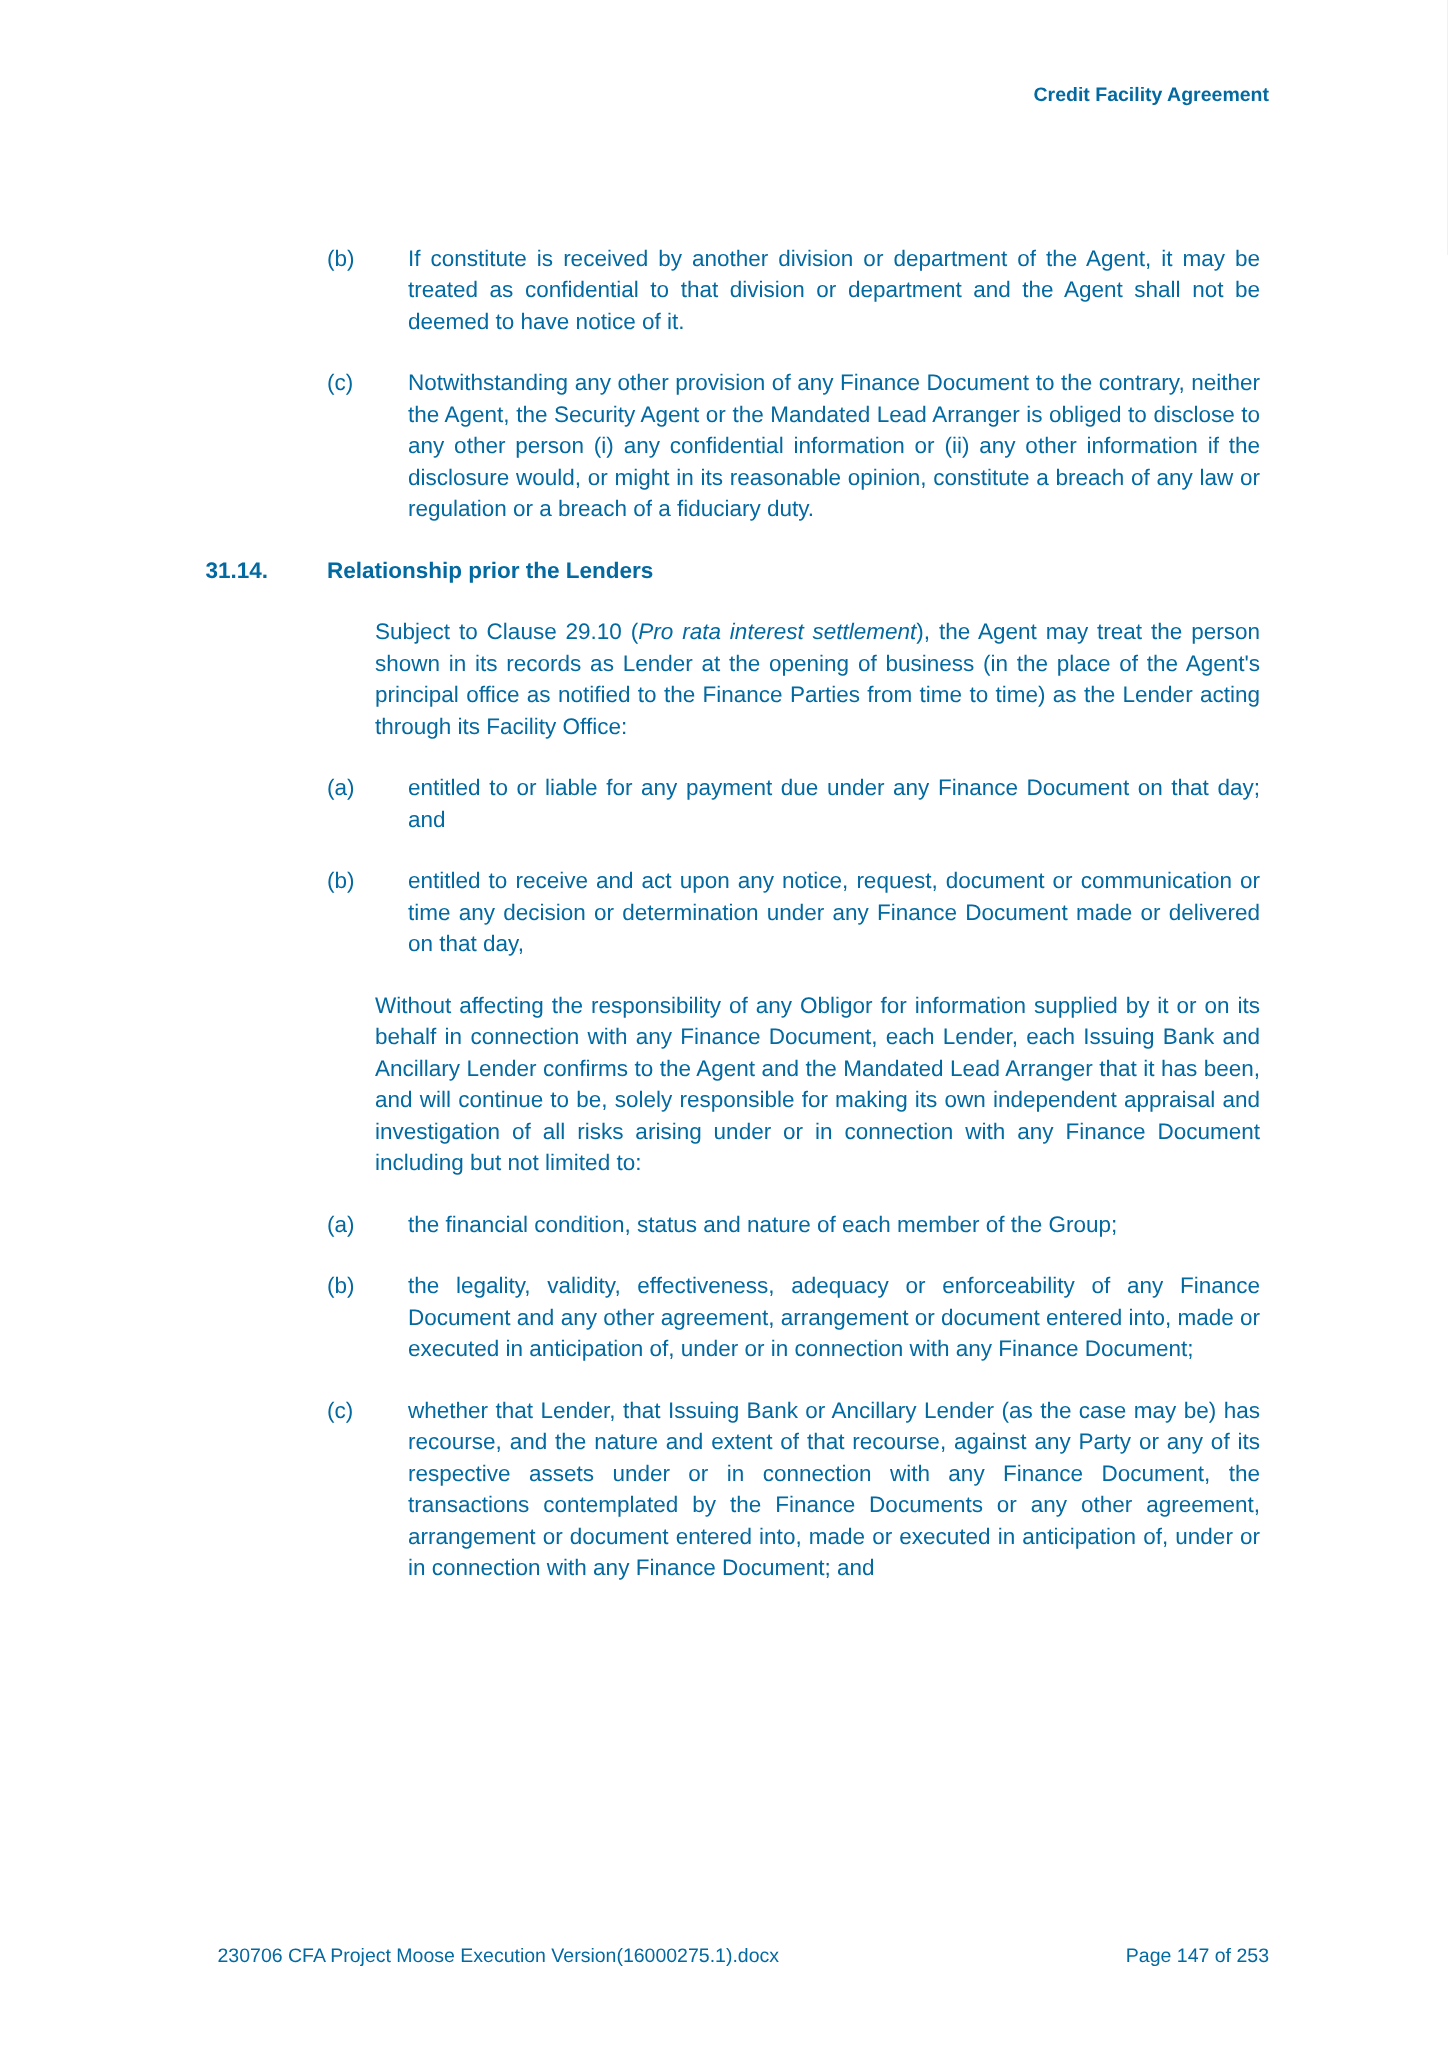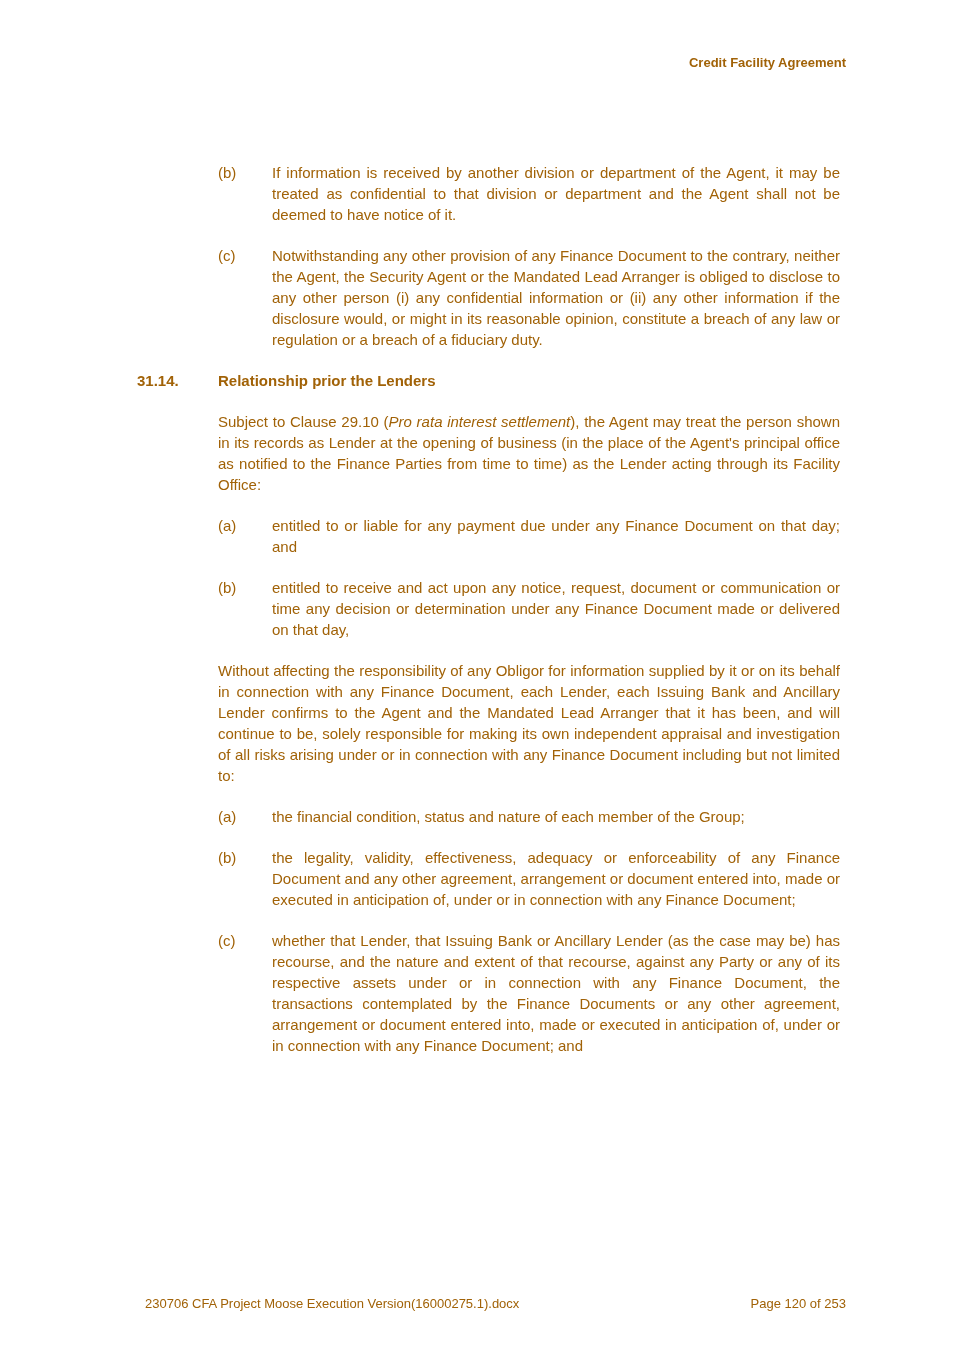--- a/index.html
+++ b/index.html
@@ -4,21 +4,21 @@
 <style>
   * { margin:0; padding:0; box-sizing:border-box; }
   html, body { background:#e8e8e8; }
   .page {
     position:relative;
     width:965px;
     height:1365px;
     margin:0 auto;
     background:#ffffff;
     font-family:"Liberation Sans", sans-serif;
-    color:#a16207;
+    color:#0369a1;
     font-size:15px;
     line-height:21px;
     overflow:hidden;
   }
   .page-header {
     position:absolute;
     top:55px;
     left:0;
     right:119px;
     text-align:right;
@@ -27,21 +27,21 @@
     line-height:16px;
   }
   .content {
     position:absolute;
     top:162px;
     left:137px;
     width:703px;
   }
   .block { margin-bottom:20px; }
   .para {
-    margin-left:81px;
+    margin-left:113px;
     text-align:justify;
   }
   .list-item {
     display:flex;
     margin-left:81px;
   }
   .marker {
     width:54px;
     flex:none;
   }
@@ -77,21 +77,21 @@
 <div class="page">
 
   <div class="page-header">
     <span>Credit Facility Agreement</span>
   </div>
 
   <div class="content">
 
     <div class="block list-item">
       <span class="marker">(b)</span>
-      <span class="li-text">If information is received by another division or department of the Agent, it may be treated as confidential to that division or department and the Agent shall not be deemed to have notice of it.</span>
+      <span class="li-text">If constitute is received by another division or department of the Agent, it may be treated as confidential to that division or department and the Agent shall not be deemed to have notice of it.</span>
     </div>
 
     <div class="block list-item">
       <span class="marker">(c)</span>
       <span class="li-text">Notwithstanding any other provision of any Finance Document to the contrary, neither the Agent, the Security Agent or the Mandated Lead Arranger is obliged to disclose to any other person (i) any confidential information or (ii) any other information if the disclosure would, or might in its reasonable opinion, constitute a breach of any law or regulation or a breach of a fiduciary duty.</span>
     </div>
 
     <div class="block heading">
       <span class="h-num">31.14.</span>
       <span>Relationship prior the Lenders</span>
@@ -129,16 +129,16 @@
 
     <div class="block list-item">
       <span class="marker">(c)</span>
       <span class="li-text">whether that Lender, that Issuing Bank or Ancillary Lender (as the case may be) has recourse, and the nature and extent of that recourse, against any Party or any of its respective assets under or in connection with any Finance Document, the transactions contemplated by the Finance Documents or any other agreement, arrangement or document entered into, made or executed in anticipation of, under or in connection with any Finance Document; and</span>
     </div>
 
   </div>
 
   <div class="page-footer">
     <span>230706 CFA Project Moose Execution Version(16000275.1).docx</span>
-    <span>Page 120 of 253</span>
+    <span>Page 147 of 253</span>
   </div>
 
 </div>
 
 </body></html>

